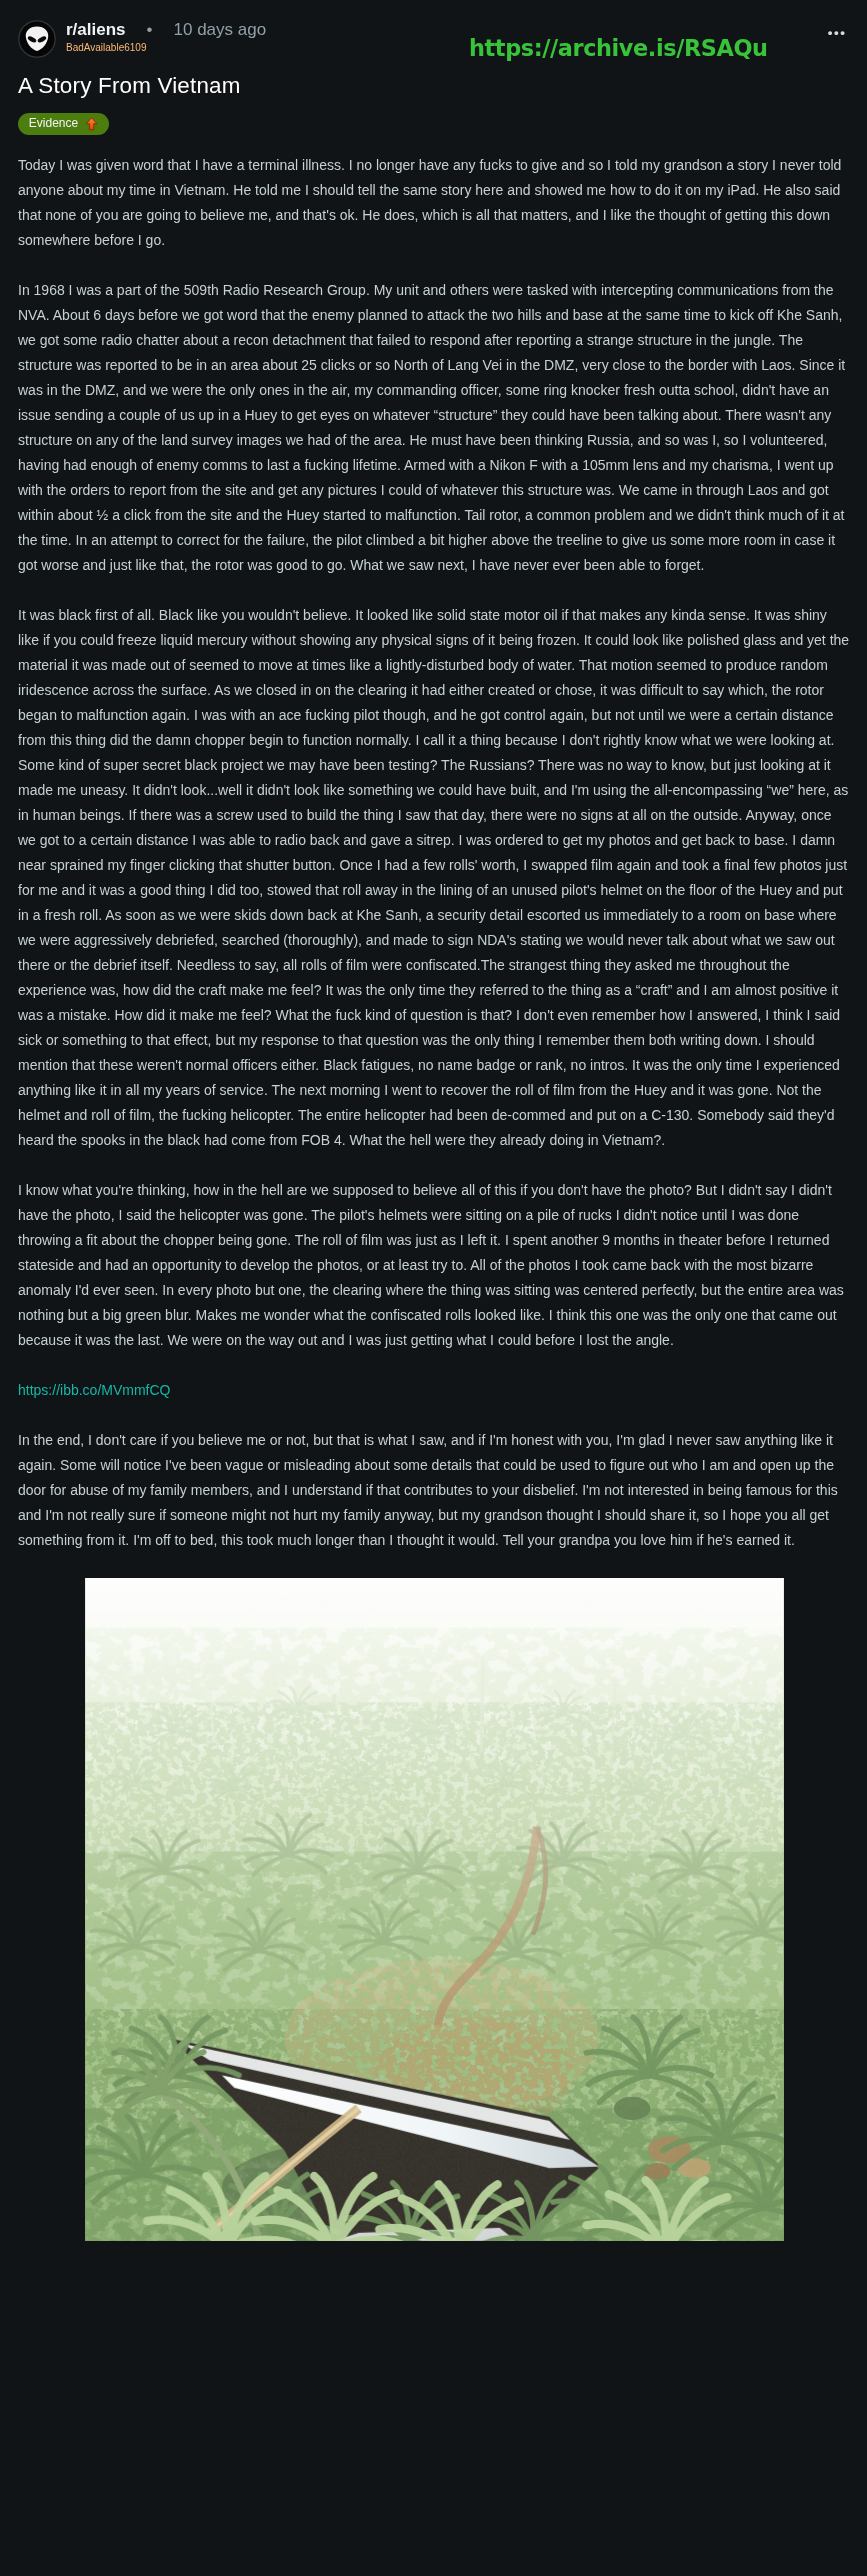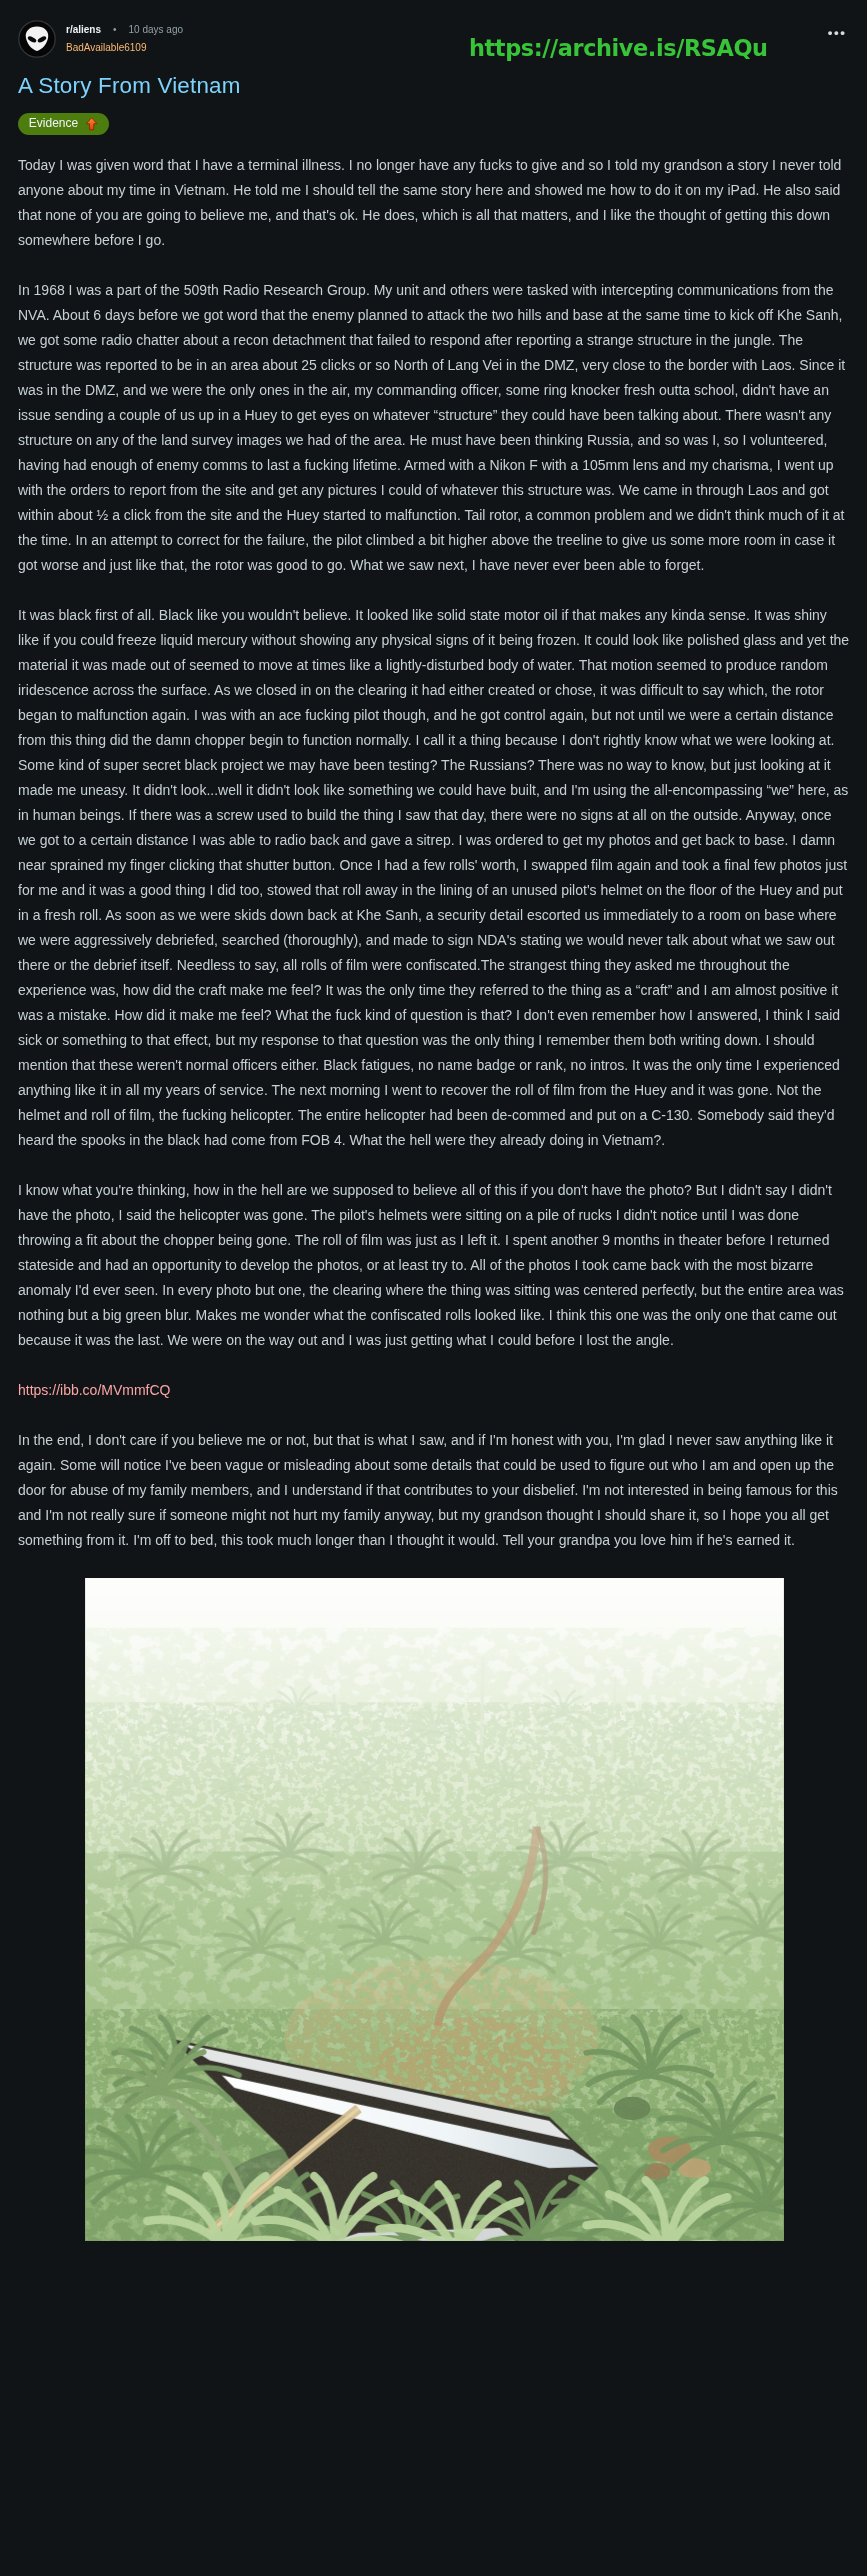--- a/index.html
+++ b/index.html
@@ -8,52 +8,52 @@
     background:#101416;
     font-family:"Liberation Sans", sans-serif;
     color:#c7d1d5;
   }
   .container { position:relative; width:868px; padding:20px 18px 8.3px; box-sizing:border-box; }
 
   
   .header { display:flex; align-items:flex-start; }
   .avatar { width:38px; height:38px; flex:0 0 38px; cursor:pointer; }
   .meta { margin-left:10px; padding-top:1.7px; }
-  .meta-line1 { font-size:10px; line-height:16.6px; display:flex; align-items:center; gap:12px; }
+  .meta-line1 { font-size:17px; line-height:16.6px; display:flex; align-items:center; gap:21px; }
   .subreddit { font-weight:bold; color:#f0f3f4; cursor:pointer; }
   .sep, .timestamp { color:#92a1a8; }
   .author { font-size:10px; line-height:16.6px; color:#fdba74; margin-top:1.7px; cursor:pointer; }
   .dots {
     margin-left:auto; color:#d7dadc; font-size:13.3px; font-weight:bold;
     letter-spacing:1.7px; padding:5px 3.3px; cursor:pointer; user-select:none;
   }
 
   
-  .title { font-size:22.4px; font-weight:500; color:#7dd3fc; margin:15px 0 0; letter-spacing:0.2px; }
+  .title { font-size:22.4px; font-weight:500; color:#ffffff; margin:15px 0 0; letter-spacing:0.2px; }
   .flair {
     display:inline-flex; align-items:center; gap:6.6px;
     background:#4d7c0f; color:#f2f5f7;
     font-size:12px; line-height:15px;
     padding:3.3px 10.8px 4.1px; border-radius:12.4px;
     margin-top:14px; cursor:pointer;
   }
   .flair svg { display:block; }
 
   
   .annotation {
     position:absolute; left:469px; top:35px;
     font-family:"DejaVu Sans", sans-serif;
     font-weight:bold; font-size:22.4px; letter-spacing:-0.4px;
     color:#38c438; white-space:nowrap;
   }
 
   
   .body { margin-top:18px; font-size:14px; line-height:25px; color:#c7d1d5; }
   .body p { margin:0 0 25px; }
-  .body a.link { color:#fca5a5; text-decoration:none; cursor:pointer; }
+  .body a.link { color:#14b8a6; text-decoration:none; cursor:pointer; }
 
   
   .photo-wrap { display:flex; justify-content:center; padding-bottom:6.6px; }
   .photo { display:block; cursor:pointer; }
 </style>
 </head>
 <body>
 
 <div class="container">
 

